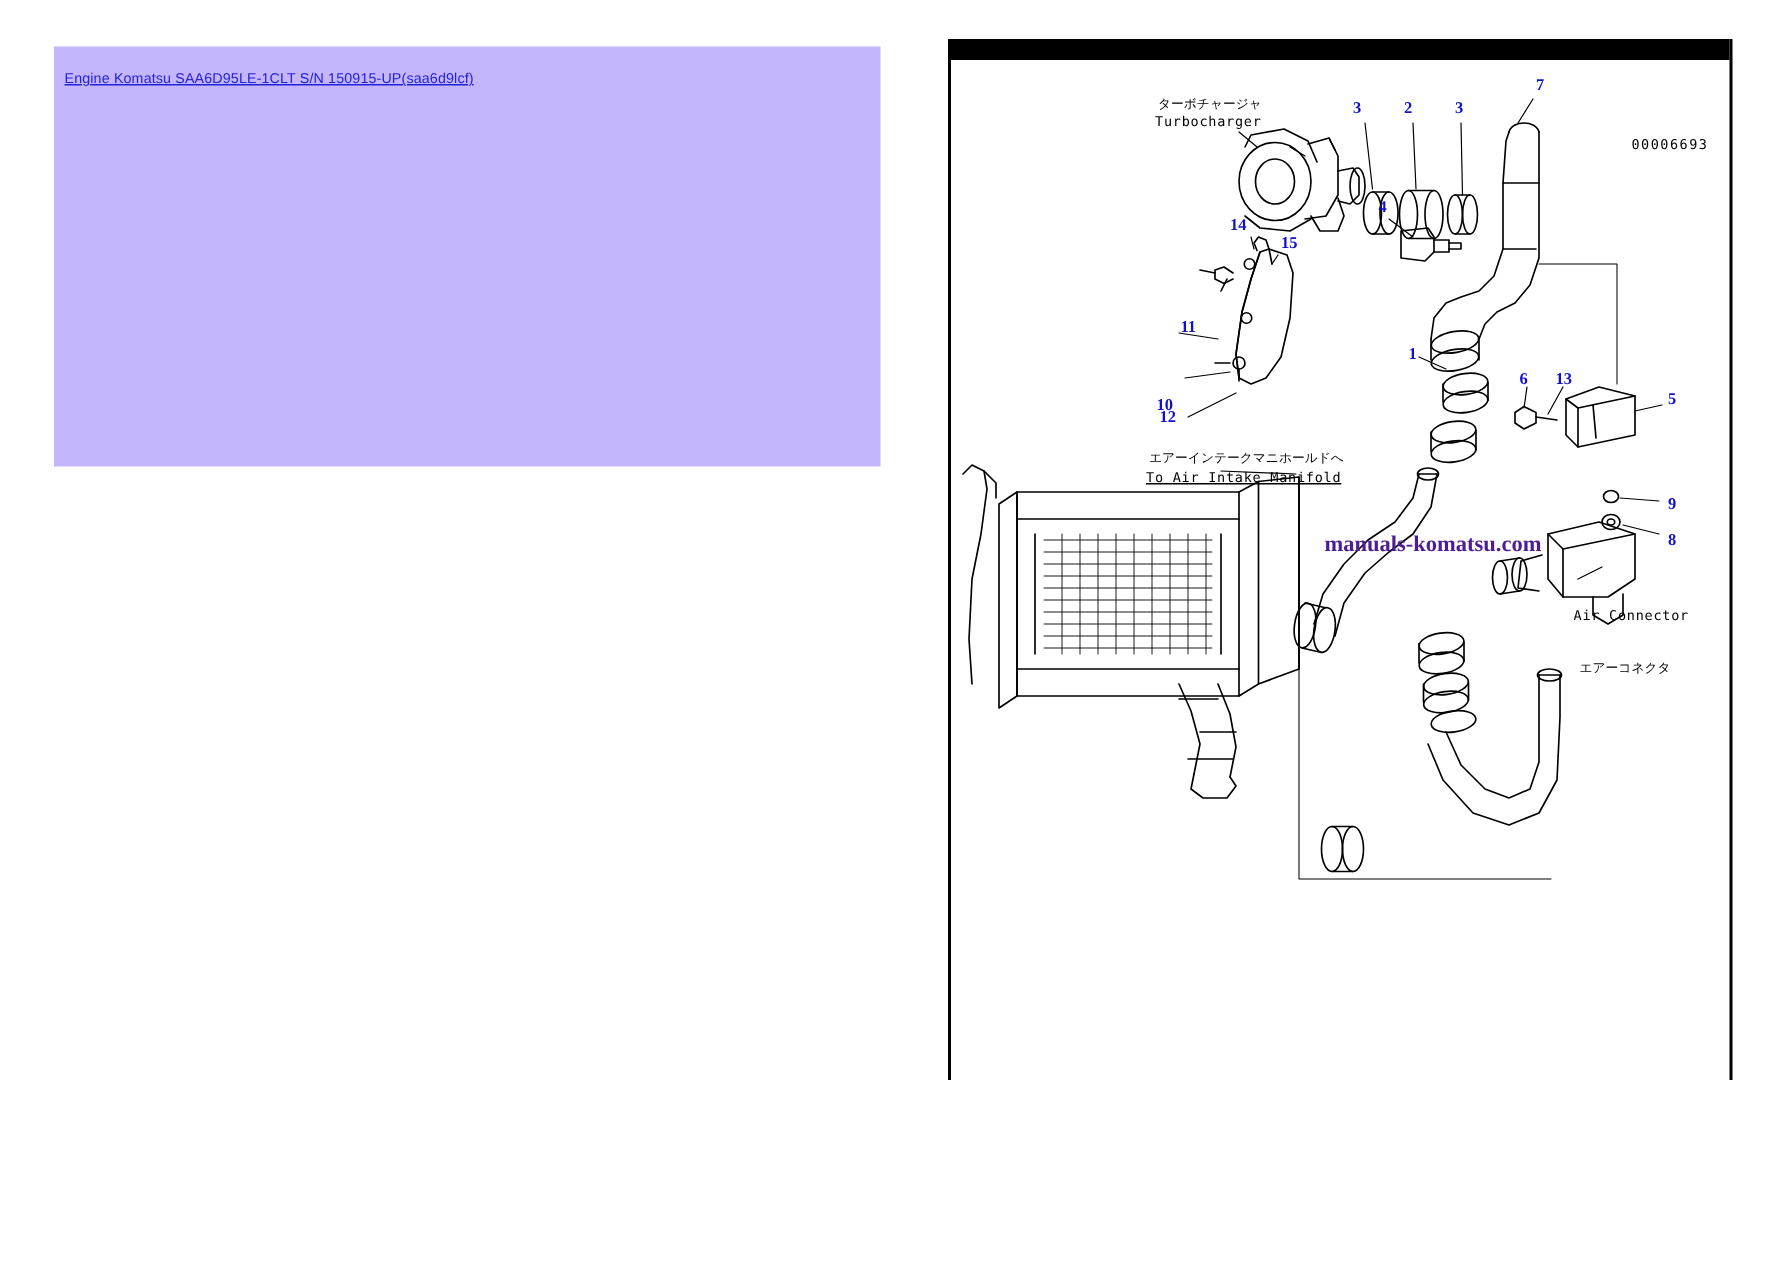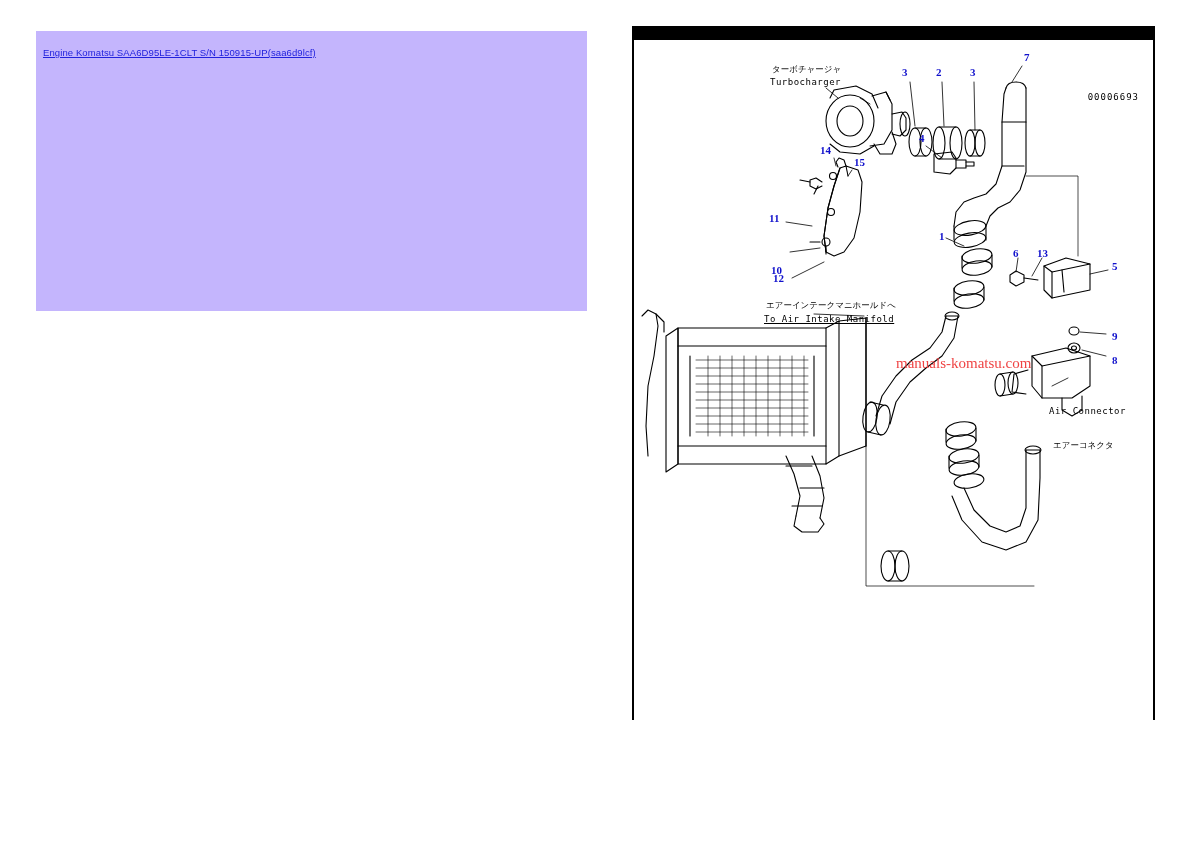--- a/index.html
+++ b/index.html
@@ -55,25 +55,25 @@
     height: 14px;
     background: #000000;
   }
   #diagram-svg {
     position: absolute;
     left: 0;
     top: 0;
   }
   .watermark {
     position: absolute;
-    left: 262px;
+    left: 249px;
     top: 329px;
     font-size: 15px;
-    font-weight: normal;
-    color: #ef4444;
+    font-weight: bold;
+    color: #4c1d95;
     font-family: "Liberation Serif", serif;
     white-space: nowrap;
   }
   .callout {
     position: absolute;
     font-size: 11px;
     color: #1111cc;
     font-family: "Liberation Serif", serif;
     font-weight: bold;
   }
@@ -349,21 +349,21 @@
     <div class="jp-label" style="left:419px; top:366px;margin-top:48px;">エアーコネクタ</div>
     <div class="en-label" style="left:415px; top:380px;">Air Connector</div>
 
     <div class="callout" style="left:390px; top:25px;">7</div>
     <div class="callout" style="left:268px; top:40px;">3</div>
     <div class="callout" style="left:302px; top:40px;">2</div>
     <div class="callout" style="left:336px; top:40px;">3</div>
     <div class="callout" style="left:285px; top:106px;">4</div>
     <div class="callout" style="left:186px; top:118px;">14</div>
     <div class="callout" style="left:196px; top:130px;margin-left:24px;">15</div>
-    <div class="callout" style="left:135px; top:186px;">11</div>
+    <div class="callout" style="left:153px; top:186px;">11</div>
     <div class="callout" style="left:137px; top:218px;margin-top:20px;">10</div>
     <div class="callout" style="left:139px; top:246px;">12</div>
     <div class="callout" style="left:305px; top:204px;">1</div>
     <div class="callout" style="left:379px; top:221px;">6</div>
     <div class="callout" style="left:403px; top:221px;">13</div>
     <div class="callout" style="left:478px; top:234px;">5</div>
     <div class="callout" style="left:478px; top:304px;">9</div>
     <div class="callout" style="left:478px; top:328px;">8</div>
 
     <div class="watermark">manuals-komatsu.com</div>

